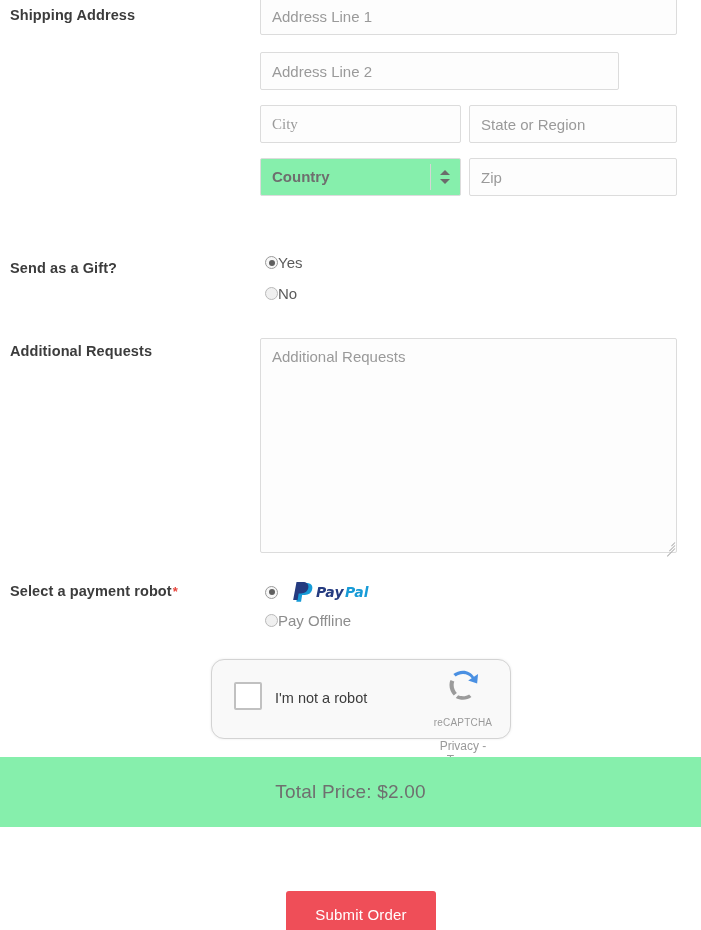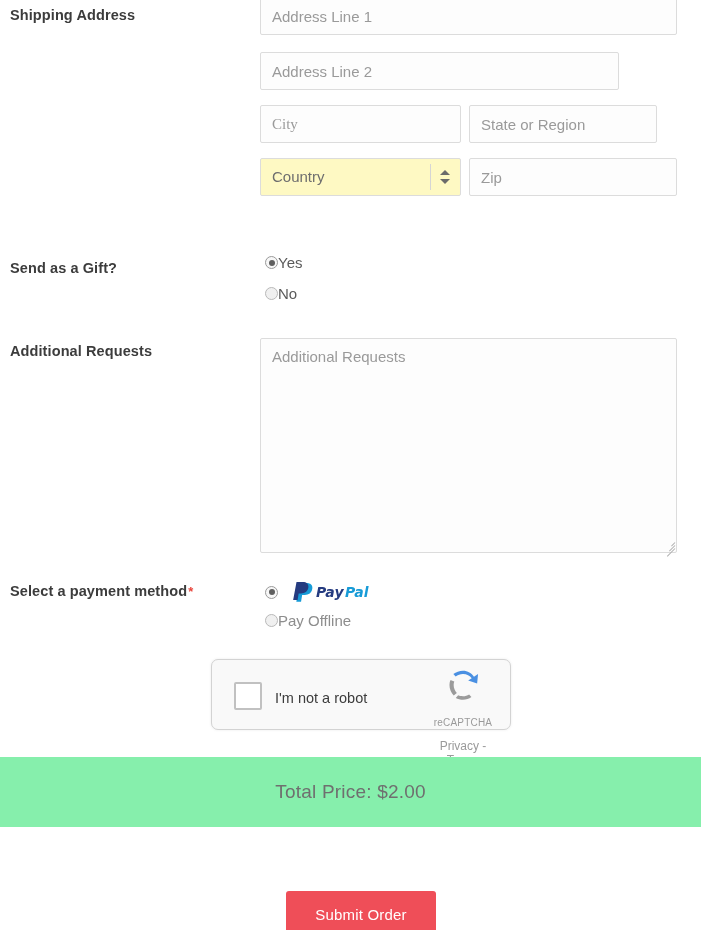--- a/index.html
+++ b/index.html
@@ -49,31 +49,32 @@
     color: #8b8b8b;
     padding: 0 11px;
     line-height: 36px;
     outline: none;
   }
   .field::placeholder { color: #9a9a9a; opacity: 1; }
 
   #addr1 { left: 260px; top: -3px;  width: 417px; }
   #addr2 { left: 260px; top: 52px;  width: 359px; }
   #city  { left: 260px; top: 105px; width: 201px; font-family: Liberation Serif, serif; }
-  #state { left: 469px; top: 105px; width: 188px; }
+  #state { left: 469px; top: 105px; width: 208px; }
   #zip   { left: 469px; top: 158px; width: 208px; }
 
   
   .select-wrap {
     position: absolute;
     left: 260px; top: 158px;
     width: 201px; height: 38px;
-    background: #fef9c3;
+    background: #86efac;
     border: 1px solid #dcdcdc;
     border-radius: 2px;
+    font-weight: bold;
   }
   .select-wrap .sel-text {
     position: absolute;
     left: 11px; top: 0;
     line-height: 36px;
     font-size: 15px;
     color: #6e6e6e;
   }
   .select-sep {
     position: absolute;
@@ -170,24 +171,24 @@
     line-height: 1;
     white-space: nowrap;
     text-decoration: underline;
   }
   .paypal-logo svg { display: block; }
 
   
   .recaptcha {
     position: absolute;
     left: 211px; top: 659px;
-    width: 300px; height: 71px;
+    width: 300px; height: 80px;
     background: #f9f9f9;
     border: 1px solid #d3d3d3;
-    border-radius: 7px;
+    border-radius: 13px;
     box-shadow: 0 0 3px rgba(0,0,0,0.08);
   }
   .rc-check {
     position: absolute;
     left: 22px; top: 22px;
     width: 28px; height: 28px;
     background: #ffffff;
     border: 2px solid #c1c1c1;
     border-radius: 2px;
   }
@@ -298,21 +299,21 @@
 
     <span class="resize-grip">
       <i></i>
         <i></i>
         <i></i>
     </span>
   </div>
 
   <div class="row">
     <div class="lbl" style="top:583px;">
-      <span>Select a payment method</span><span class="req-star">*</span>
+      <span>Select a payment robot</span><span class="req-star">*</span>
     </div>
 
     <label class="radio-opt" style="left:265px; top:581px;">
       <span class="radio checked"></span>
       <span class="paypal-logo">
         <svg width="86" height="22" viewBox="0 0 172 44" xmlns="http://www.w3.org/2000/svg">
 
           <path fill="#179bd7" d="M14 4h13c7.7 0 12.8 4.2 11.6 11.6C37.3 23.9 31.2 28 23.6 28h-5.3l-2.2 13.5H6.6z"></path>
           <path fill="#253b80" d="M7 2h12.5c7.4 0 12.3 4 11.2 11.1C29.5 21 23.7 25 16.4 25h-5.1L9.2 38H0.3z"></path>
 

